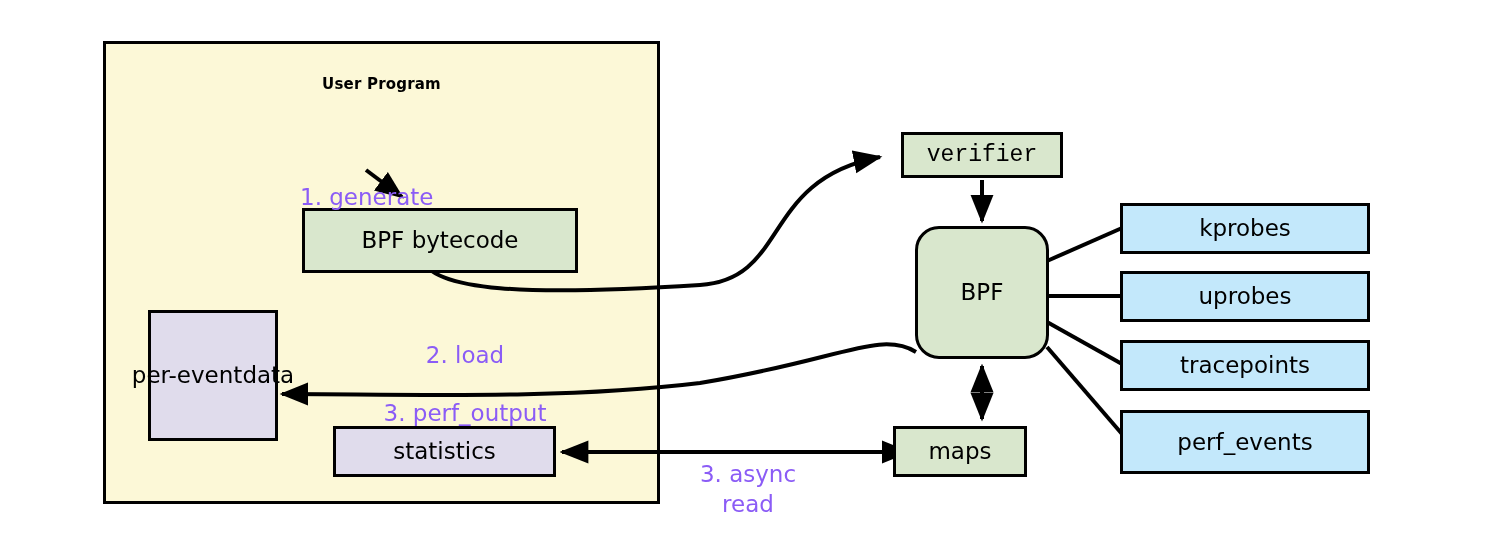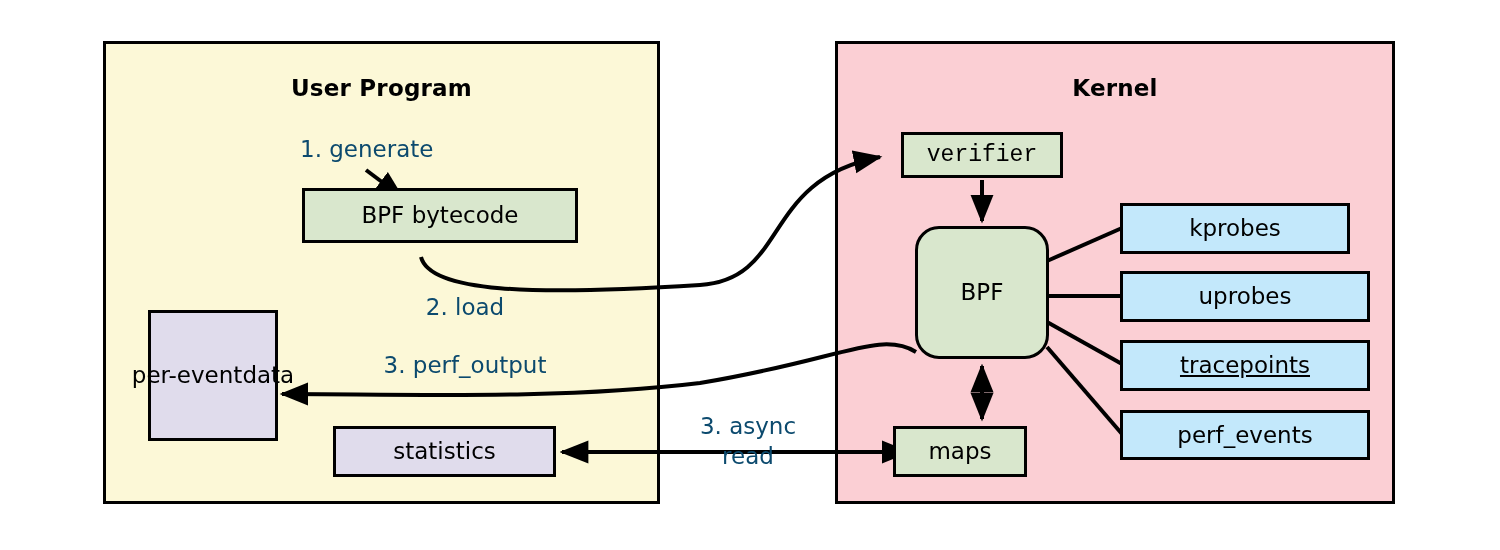--- a/index.html
+++ b/index.html
@@ -18,21 +18,21 @@
     box-sizing:border-box;
   }
   #panel-user{left:103px;top:41px;width:557px;height:463px;background:#fcf8d7;}
   #panel-kernel{left:835px;top:41px;width:560px;height:463px;background:#fbcfd4;}
 
   .panel-title{
     position:absolute;
     left:0;right:0;
     text-align:center;
     font-weight:bold;
-    font-size:23px;
+    font-size:15px;
     color:#000;
     letter-spacing:.2px;
   }
   #panel-user .panel-title{top:31px;}
   #panel-kernel .panel-title{top:31px;}
 
   
   .node{
     position:absolute;
     border:3px solid #000;
@@ -44,63 +44,61 @@
     font-size:23px;
     color:#000;
     line-height:1.22;
     z-index:3;
   }
   .green{background:#d9e7cd;}
   .purple{background:#e0dcec;}
   .blue{background:#c3e8fb;}
 
   
-  #node-bytecode{left:302px;top:188px;width:276px;height:55px;align-items:center;}
+  #node-bytecode{left:302px;top:208px;width:276px;height:65px;align-items:center;}
   #node-perevent{left:148px;top:310px;width:130px;height:131px;}
   #node-statistics{left:333px;top:426px;width:223px;height:51px;}
 
   
   #node-verifier{left:901px;top:132px;width:162px;height:46px;font-family:Liberation Mono, monospace;}
   #node-bpf{left:915px;top:226px;width:134px;height:133px;border-radius:24px;}
   #node-maps{left:893px;top:426px;width:134px;height:51px;}
-  #node-kprobes{left:1120px;top:203px;width:230px;height:51px;}
+  #node-kprobes{left:1120px;top:203px;width:250px;height:51px;}
   #node-uprobes{left:1120px;top:271px;width:250px;height:51px;}
-  #node-tracepoints{left:1120px;top:340px;width:250px;height:51px;text-decoration:underline;}
-  #node-perfevents{left:1120px;top:410px;width:250px;height:50px;}
+  #node-tracepoints{left:1120px;top:340px;width:250px;height:51px;}
+  #node-perfevents{left:1120px;top:410px;width:250px;height:64px;}
 
   
   .label{
     position:absolute;
     font-size:23px;
-    color:#0c4a6e;
+    color:#8b5cf6;
     white-space:nowrap;
     z-index:4;
+    margin-top:48px;
   }
   .label.center{transform:translateX(-50%);}
   #lbl-generate{left:300px;top:136px;}
   #lbl-load{left:465px;top:294px;}
   #lbl-perfoutput{left:465px;top:352px;}
   #lbl-async{left:748px;top:412px;text-align:center;line-height:1.3;}
 
   
   #wires{position:absolute;left:0;top:0;width:1500px;height:550px;z-index:2;}
   .wire{fill:none;stroke:#000;stroke-width:4;}
 </style>
 </head>
 <body>
 
 <div id="stage">
 
   <div class="panel" id="panel-user">
     <div class="panel-title">User Program</div>
   </div>
 
-  <div class="panel" id="panel-kernel">
-    <div class="panel-title">Kernel</div>
-  </div>
 
   <svg id="wires" viewBox="0 0 1500 550" xmlns="http://www.w3.org/2000/svg">
     <defs>
       <marker id="arrow" markerWidth="9" markerHeight="9" refX="6.6" refY="3.1" orient="auto" markerUnits="strokeWidth">
         <path d="M0,0.2 L7.2,3.1 L0,6.0 z" fill="#000"></path>
       </marker>
       <marker id="arrowStart" markerWidth="9" markerHeight="9" refX="0.6" refY="3.1" orient="auto" markerUnits="strokeWidth">
         <path d="M7.2,0.2 L0,3.1 L7.2,6.0 z" fill="#000"></path>
       </marker>
     </defs>

